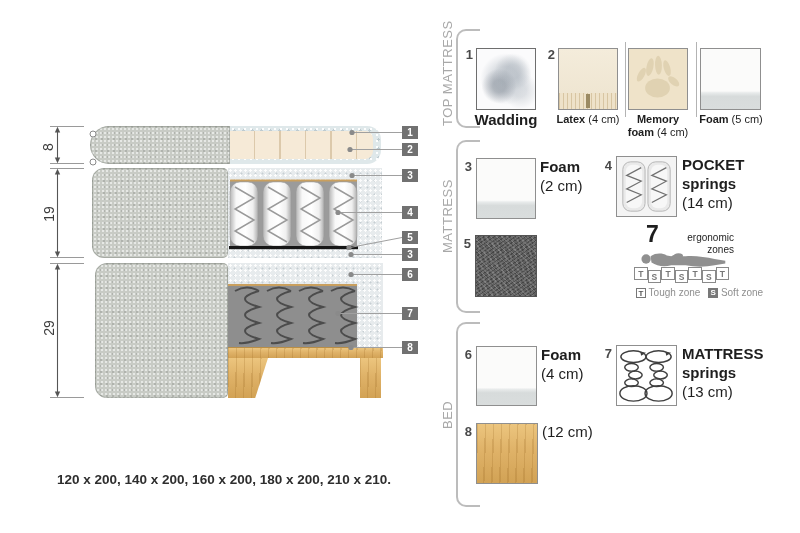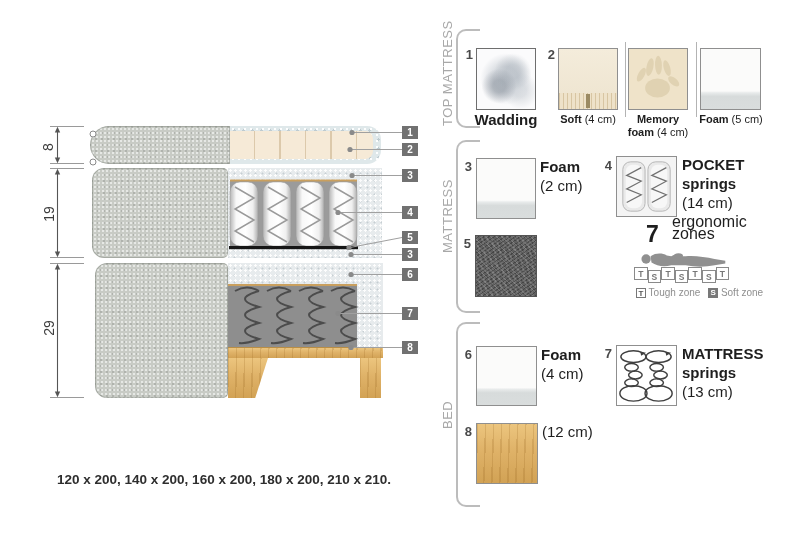--- a/index.html
+++ b/index.html
@@ -191,21 +191,21 @@
   <div class="itemnum" style="left:459px;top:47px">1</div>
   <div class="imgbox waddingtex" style="left:476px;top:48px;width:60px;height:62px;border-color:#6e6e6e"></div>
   <div class="abs b" style="left:456px;top:111px;width:100px;text-align:center;font-size:15px">Wadding</div>
 
   <div class="itemnum" style="left:541px;top:47px">2</div>
   <div class="imgbox latextex" style="left:558px;top:48px;width:60px;height:62px">
     <div class="fringe"></div>
     <div class="abs" style="left:27px;bottom:1px;width:4px;height:14px;background:#9b8a62"></div>
   </div>
   <div class="caption" style="left:543px;top:113px;width:90px">
-    <span class="b">Soft</span>
+    <span class="b">Latex</span>
     <span>(4 cm)</span>
   </div>
 
   <div class="abs" style="left:625px;top:42px;width:1px;height:75px;background:#b3b3b3"></div>
 
   <div class="imgbox memtex" style="left:628px;top:48px;width:60px;height:62px">
     <svg width="58" height="60" viewBox="0 0 61 61">
       <g fill="#e0d2b2">
         <ellipse cx="30" cy="40" rx="13" ry="10"></ellipse>
         <ellipse cx="13" cy="26" rx="3.4" ry="8" transform="rotate(28 13 26)"></ellipse>
@@ -257,21 +257,21 @@
   <div class="sidelabel" style="left:682px;top:155px">
     <div class="b">POCKET</div>
     <div class="b">springs</div>
     <div>(14 cm)</div>
   </div>
 
   <div class="itemnum" style="left:457px;top:236px">5</div>
   <div class="imgbox felttex" style="left:475px;top:235px;width:62px;height:62px;border-color:#555"></div>
 
   <div class="abs b" style="left:646px;top:221px;font-size:23px;color:#1e1e1e">7</div>
-  <div class="abs" style="left:672px;top:216px;width:62px;text-align:left;font-size:16px;line-height:12px">
+  <div class="abs" style="left:672px;top:232px;width:62px;text-align:right;font-size:10px;line-height:12px">
     <div>ergonomic</div>
     <div>zones</div>
   </div>
   <svg class="abs" style="left:634px;top:250px" width="98" height="18" viewBox="0 0 98 20">
     <g fill="#909090">
       <circle cx="8" cy="10" r="5.2"></circle>
       <path d="M13,7 C18,3 26,3 31,6 L36,7 C40,4 45,4 48,7 L52,7 C62,6 74,8 84,10 L96,12 L96,15 L84,17 C74,19 62,19 52,17 L36,17 C28,19 20,18 14,14 Z"></path>
       <ellipse cx="44" cy="6.5" rx="5" ry="3"></ellipse>
     </g>
   </svg>

